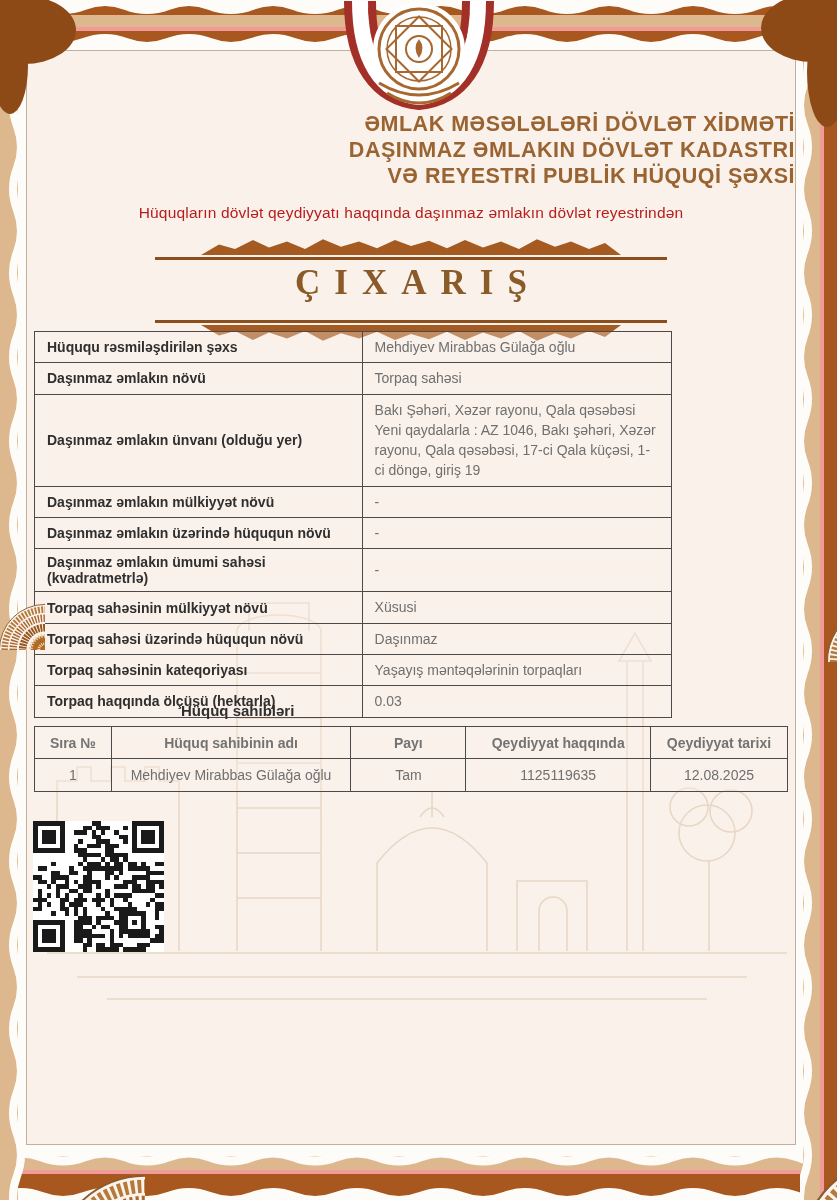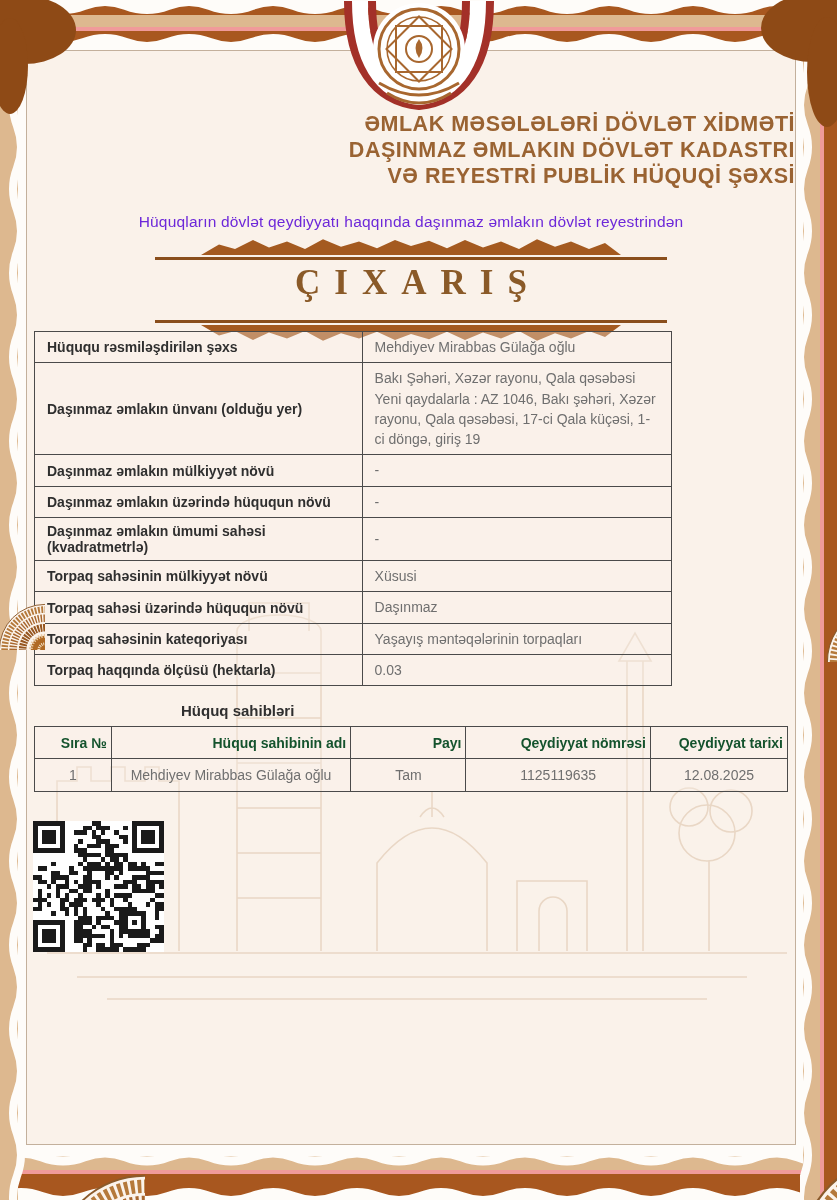--- a/index.html
+++ b/index.html
@@ -18,41 +18,41 @@
   
   .paper{position:absolute;left:26px;top:50px;width:770px;height:1095px;
          background:#FAF2EA;border:1px solid #C3B09C;z-index:2;box-sizing:border-box;}
 
   .watermark{position:absolute;left:20px;top:430px;z-index:0;}
 
   .emblem{position:absolute;left:292px;top:-50px;z-index:7;}
 
   .agency{position:absolute;top:60px;left:0;width:100%;text-align:center;z-index:3;}
   .agency .t{font-size:21.5px;font-weight:bold;color:#9A6332;line-height:26px;letter-spacing:0.5px;text-align:right;}
-  .agency .sub{margin-top:24px;font-size:15.5px;color:#6d28d9;letter-spacing:0.2px;}
+  .agency .sub{margin-top:15px;font-size:15.5px;color:#b91c1c;letter-spacing:0.2px;}
 
   .banner{position:absolute;top:186px;left:50%;transform:translateX(-50%);
           display:flex;flex-direction:column;align-items:center;z-index:3;}
   .banner .rule{width:512px;border-top:3px solid #8A4F1D;margin:2px 0;}
   .banner .word{font-family:"Liberation Serif",serif;font-size:35px;font-weight:600;
                 color:#8A5A28;letter-spacing:14px;line-height:40px;margin:1px 0 15px 14px;}
   .orn{display:block;}
   .orn.flip{transform:scaleY(-1);}
 
   table{border-collapse:collapse;table-layout:fixed;background:rgba(250,242,234,0.35);}
   .details{position:absolute;top:280px;left:7px;width:638px;z-index:3;}
   .details td{border:1.5px solid #4A4A4A;font-size:14px;padding:5px 12px;vertical-align:middle;}
   .details td.lbl{font-weight:bold;color:#2F2F2F;width:47.5%;}
   .details td.val{color:#6F6F6F;white-space:pre-line;line-height:1.45;}
   .details tr{height:31px;}
 
   .owners-title{position:absolute;top:651px;left:154px;font-size:15px;font-weight:bold;color:#2F2F2F;z-index:3;}
   .owners{position:absolute;top:675px;left:7px;width:754px;z-index:3;}
   .owners th,.owners td{border:1.5px solid #4A4A4A;font-size:14px;text-align:center;padding:6px 4px;}
-  .owners th{font-weight:bold;color:#14532d;height:19px;text-align:right;}
+  .owners th{font-weight:bold;color:#737373;height:19px;}
   .owners td{color:#6F6F6F;height:20px;}
 
   .qr{position:absolute;top:770px;left:6px;z-index:3;background:#FFFFFF;}
 </style>
 </head>
 <body>
 
 <svg width="0" height="0" style="position:absolute">
   <defs>
     <symbol id="rosette" viewBox="-100 -100 200 200">
@@ -175,20 +175,24 @@
       </svg>
     </div>
 
     <table class="details">
       <tbody>
         <tr>
             <td class="lbl">Hüququ rəsmiləşdirilən şəxs</td>
             <td class="val">Mehdiyev Mirabbas Gülağa oğlu</td>
           </tr>
         <tr>
+            <td class="lbl">Daşınmaz əmlakın növü</td>
+            <td class="val">Torpaq sahəsi</td>
+          </tr>
+        <tr>
             <td class="lbl">Daşınmaz əmlakın ünvanı (olduğu yer)</td>
             <td class="val">Bakı Şəhəri, Xəzər rayonu, Qala qəsəbəsi
 Yeni qaydalarla : AZ 1046, Bakı şəhəri, Xəzər rayonu, Qala qəsəbəsi, 17-ci Qala küçəsi, 1-ci döngə, giriş 19</td>
           </tr>
         <tr>
             <td class="lbl">Daşınmaz əmlakın mülkiyyət növü</td>
             <td class="val">-</td>
           </tr>
         <tr>
             <td class="lbl">Daşınmaz əmlakın üzərində hüququn növü</td>
@@ -224,21 +228,21 @@
           <col style="width:31.8%">
           <col style="width:15.3%">
           <col style="width:24.5%">
           <col style="width:18.2%">
       </colgroup>
       <thead>
         <tr>
           <th>Sıra №</th>
           <th>Hüquq sahibinin adı</th>
           <th>Payı</th>
-          <th>Qeydiyyat nömrəsi</th>
+          <th>Qeydiyyat haqqında</th>
           <th>Qeydiyyat tarixi</th>
         </tr>
       </thead>
       <tbody>
         <tr>
           <td>1</td>
           <td>Mehdiyev Mirabbas Gülağa oğlu</td>
           <td>Tam</td>
           <td>1125119635</td>
           <td>12.08.2025</td>

